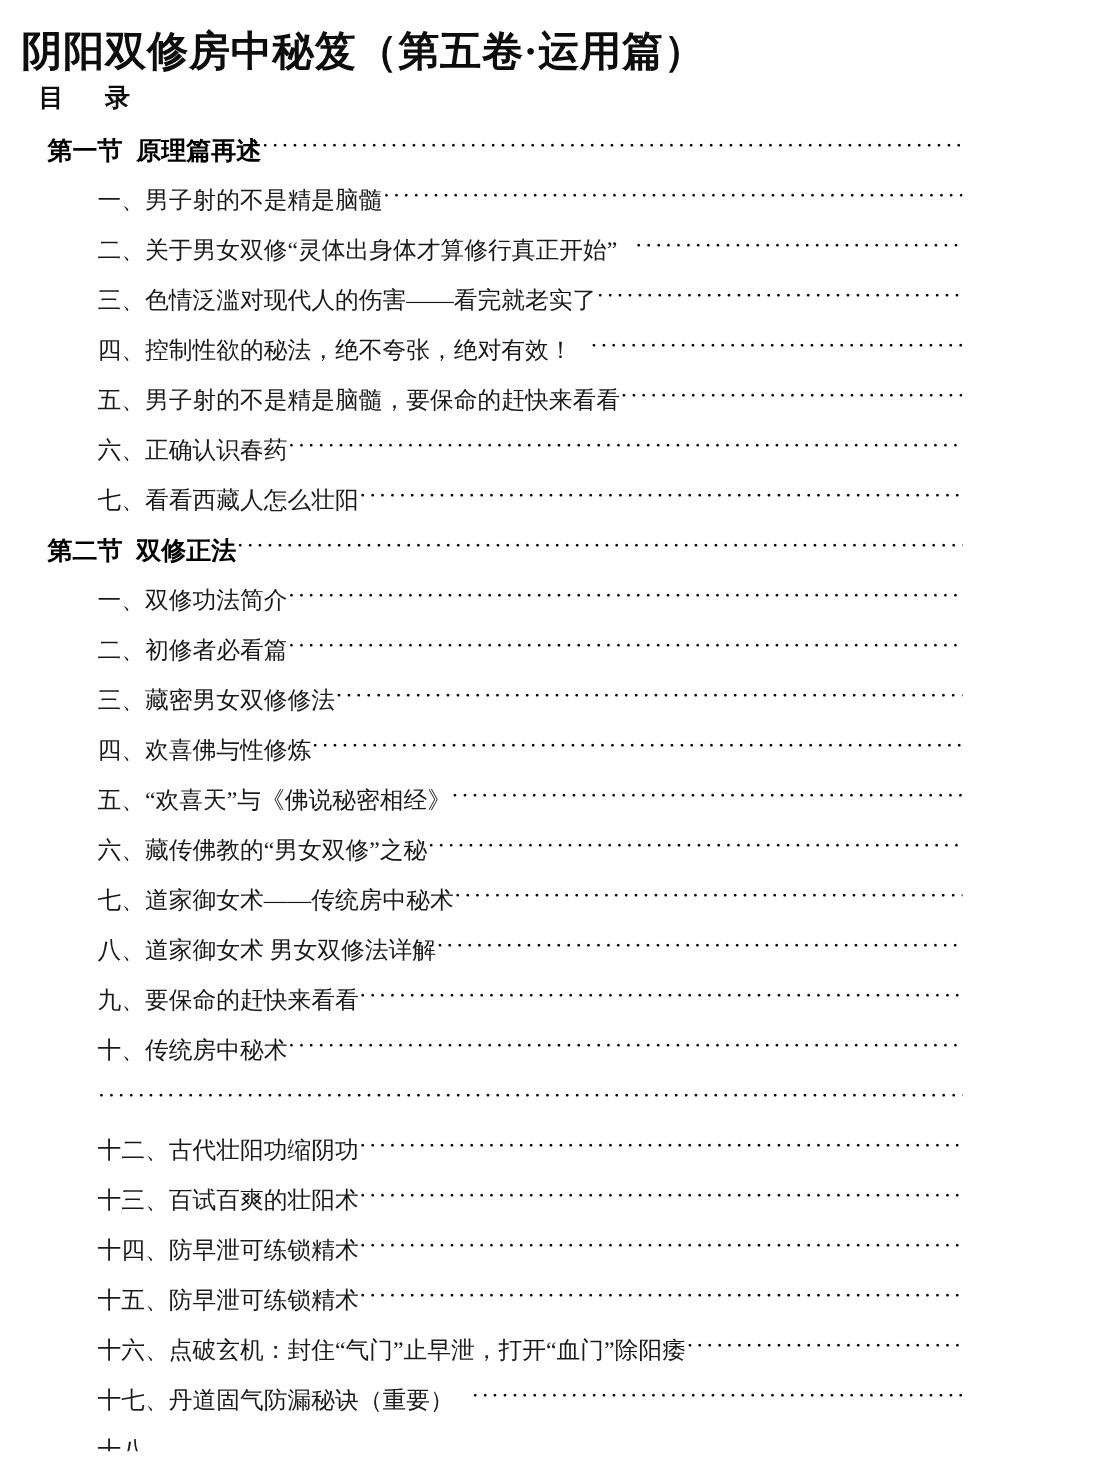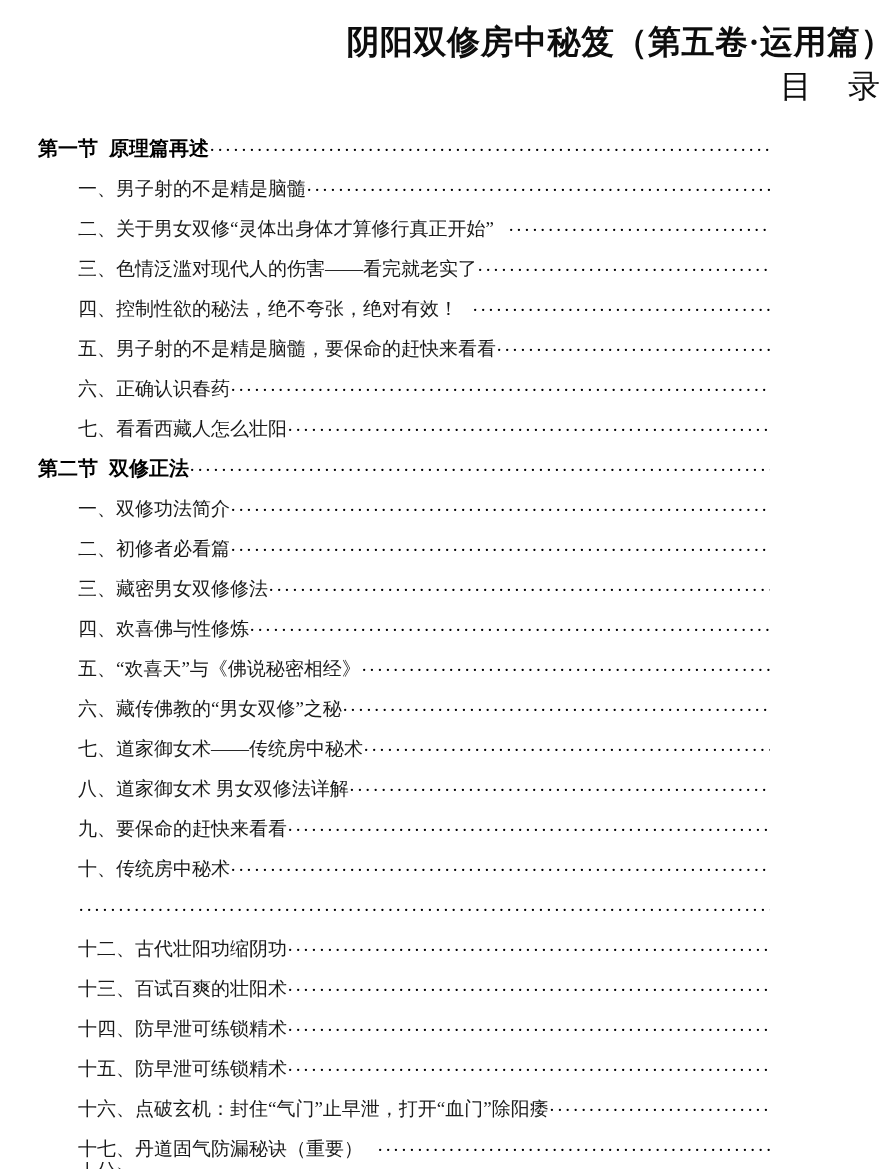--- a/index.html
+++ b/index.html
@@ -22,50 +22,51 @@
     height: 1169px;
     box-sizing: border-box;
     padding: 0;
     position: relative;
     overflow: hidden;
   }
 
   
   .title-block {
     padding-top: 22px;
-    text-align: right;
+    text-align: left;
+    margin-left: 17px;
   }
   .doc-title {
     font-size: 33px;
     font-weight: bold;
     letter-spacing: 0.5px;
     line-height: 1.25;
     margin: 0;
     color: #0d0d0d;
     white-space: nowrap;
   }
   .doc-subtitle {
-    font-size: 32px;
-    font-weight: normal;
+    font-size: 20px;
+    font-weight: bold;
     margin: 4px 0 0 0;
     line-height: 1.2;
     color: #0d0d0d;
     letter-spacing: 14px;
     text-indent: 14px;
   }
 
   
   .toc {
     margin-top: 16px;
     padding: 0 124px 0 38px;
   }
 
   .toc-row {
     display: flex;
-    align-items: flex-end;
+    align-items: flex-start;
     width: 100%;
     box-sizing: border-box;
   }
 
   
   .toc-row.section {
     font-size: 20px;
     font-weight: bold;
     height: 40px;
     padding-left: 0;

